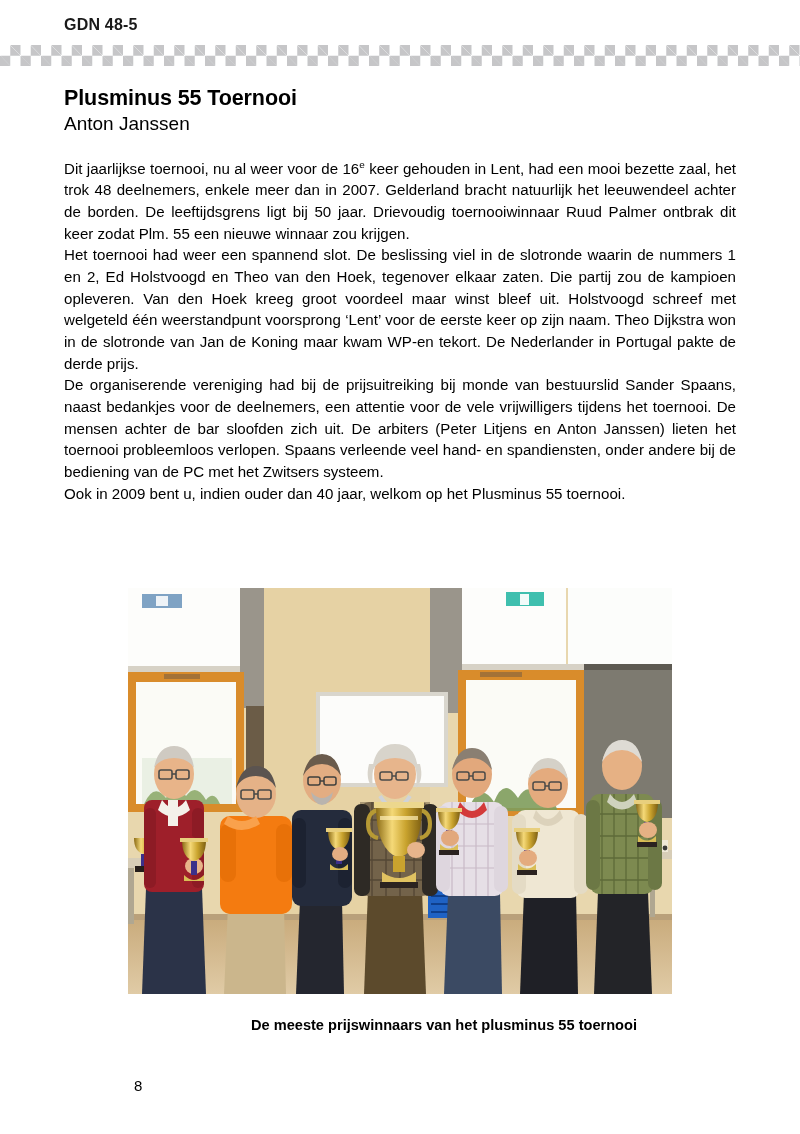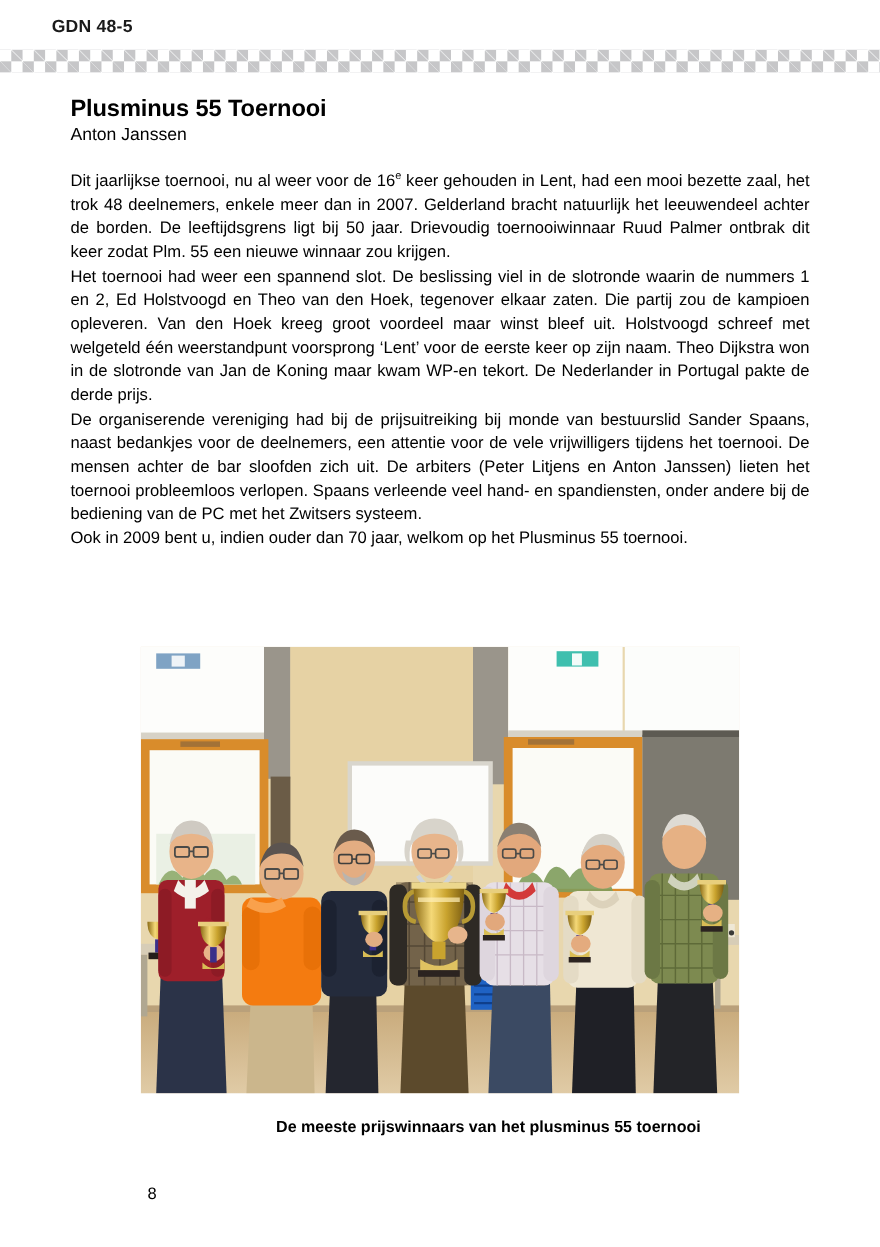--- a/index.html
+++ b/index.html
@@ -19,21 +19,21 @@
   
   .page-header {
     position: absolute;
     left: 0;
     top: 0;
     width: 800px;
     height: 72px;
   }
   .header-label {
     position: absolute;
-    left: 47px;
+    left: 64px;
     top: 16px;
     font-size: 16px;
     font-weight: bold;
     letter-spacing: 0.2px;
     color: #1a1a1a;
   }
   .checker-rule {
     position: absolute;
     left: 0;
     top: 45px;
@@ -56,21 +56,21 @@
     width: 672px;
   }
   .article-title {
     font-size: 21.5px;
     font-weight: bold;
     line-height: 1.16;
     margin: 0 0 2px 0;
     letter-spacing: -0.1px;
   }
   .article-byline {
-    font-size: 16px;
+    font-size: 19px;
     line-height: 1.2;
     margin: 0;
   }
 
   .body-copy {
     margin-top: 22px;
     font-size: 15.1px;
     line-height: 1.435;
     text-align: justify;
     text-justify: inter-word;
@@ -135,21 +135,21 @@
   <div class="body-copy">
 
     <p class="para"><span>Dit jaarlijkse toernooi, nu al weer voor de 16</span><sup>e</sup><span> keer gehouden in Lent, had een mooi bezette zaal, het trok 48 deelnemers, enkele meer dan in 2007. Gelderland bracht natuurlijk het leeuwendeel achter de borden. De leeftijdsgrens ligt bij 50 jaar. Drievoudig toernooiwinnaar Ruud Palmer ontbrak dit keer zodat Plm. 55 een nieuwe winnaar zou krijgen.</span></p>
 
     <p class="para">Het toernooi had weer een spannend slot. De beslissing viel in de slotronde waarin de nummers 1 en 2, Ed Holstvoogd en Theo van den Hoek, tegenover elkaar zaten. Die partij zou de kampioen opleveren. Van den Hoek kreeg groot voordeel maar winst bleef uit. Holstvoogd schreef met welgeteld één weerstandpunt voorsprong ‘Lent’ voor de eerste keer op zijn naam. Theo Dijkstra won in de slotronde van Jan de Koning maar kwam WP-en tekort. De Nederlander in Portugal pakte de derde prijs.</p>
 
 
 
     <p class="para">De organiserende vereniging had bij de prijsuitreiking bij monde van bestuurslid Sander Spaans, naast bedankjes voor de deelnemers, een attentie voor de vele vrijwilligers tijdens het toernooi. De mensen achter de bar sloofden zich uit. De arbiters (Peter Litjens en Anton Janssen) lieten het toernooi probleemloos verlopen. Spaans verleende veel hand- en spandiensten, onder andere bij de bediening van de PC met het Zwitsers systeem.</p>
 
-    <p class="para">Ook in 2009 bent u, indien ouder dan 70 jaar, welkom op het Plusminus 55 toernooi.</p>
+    <p class="para">Ook in 2009 bent u, indien ouder dan 40 jaar, welkom op het Plusminus 55 toernooi.</p>
   </div>
 </div>
 
 <figure class="photo-figure" style="margin:0;">
   <div class="photo-frame">
     <svg width="544" height="406" viewBox="0 0 544 406">
       <defs>
         <linearGradient id="winLight" x1="0" y1="0" x2="0" y2="1">
           <stop offset="0%" stop-color="#ffffff"></stop>
           <stop offset="100%" stop-color="#f2f4ef"></stop>

